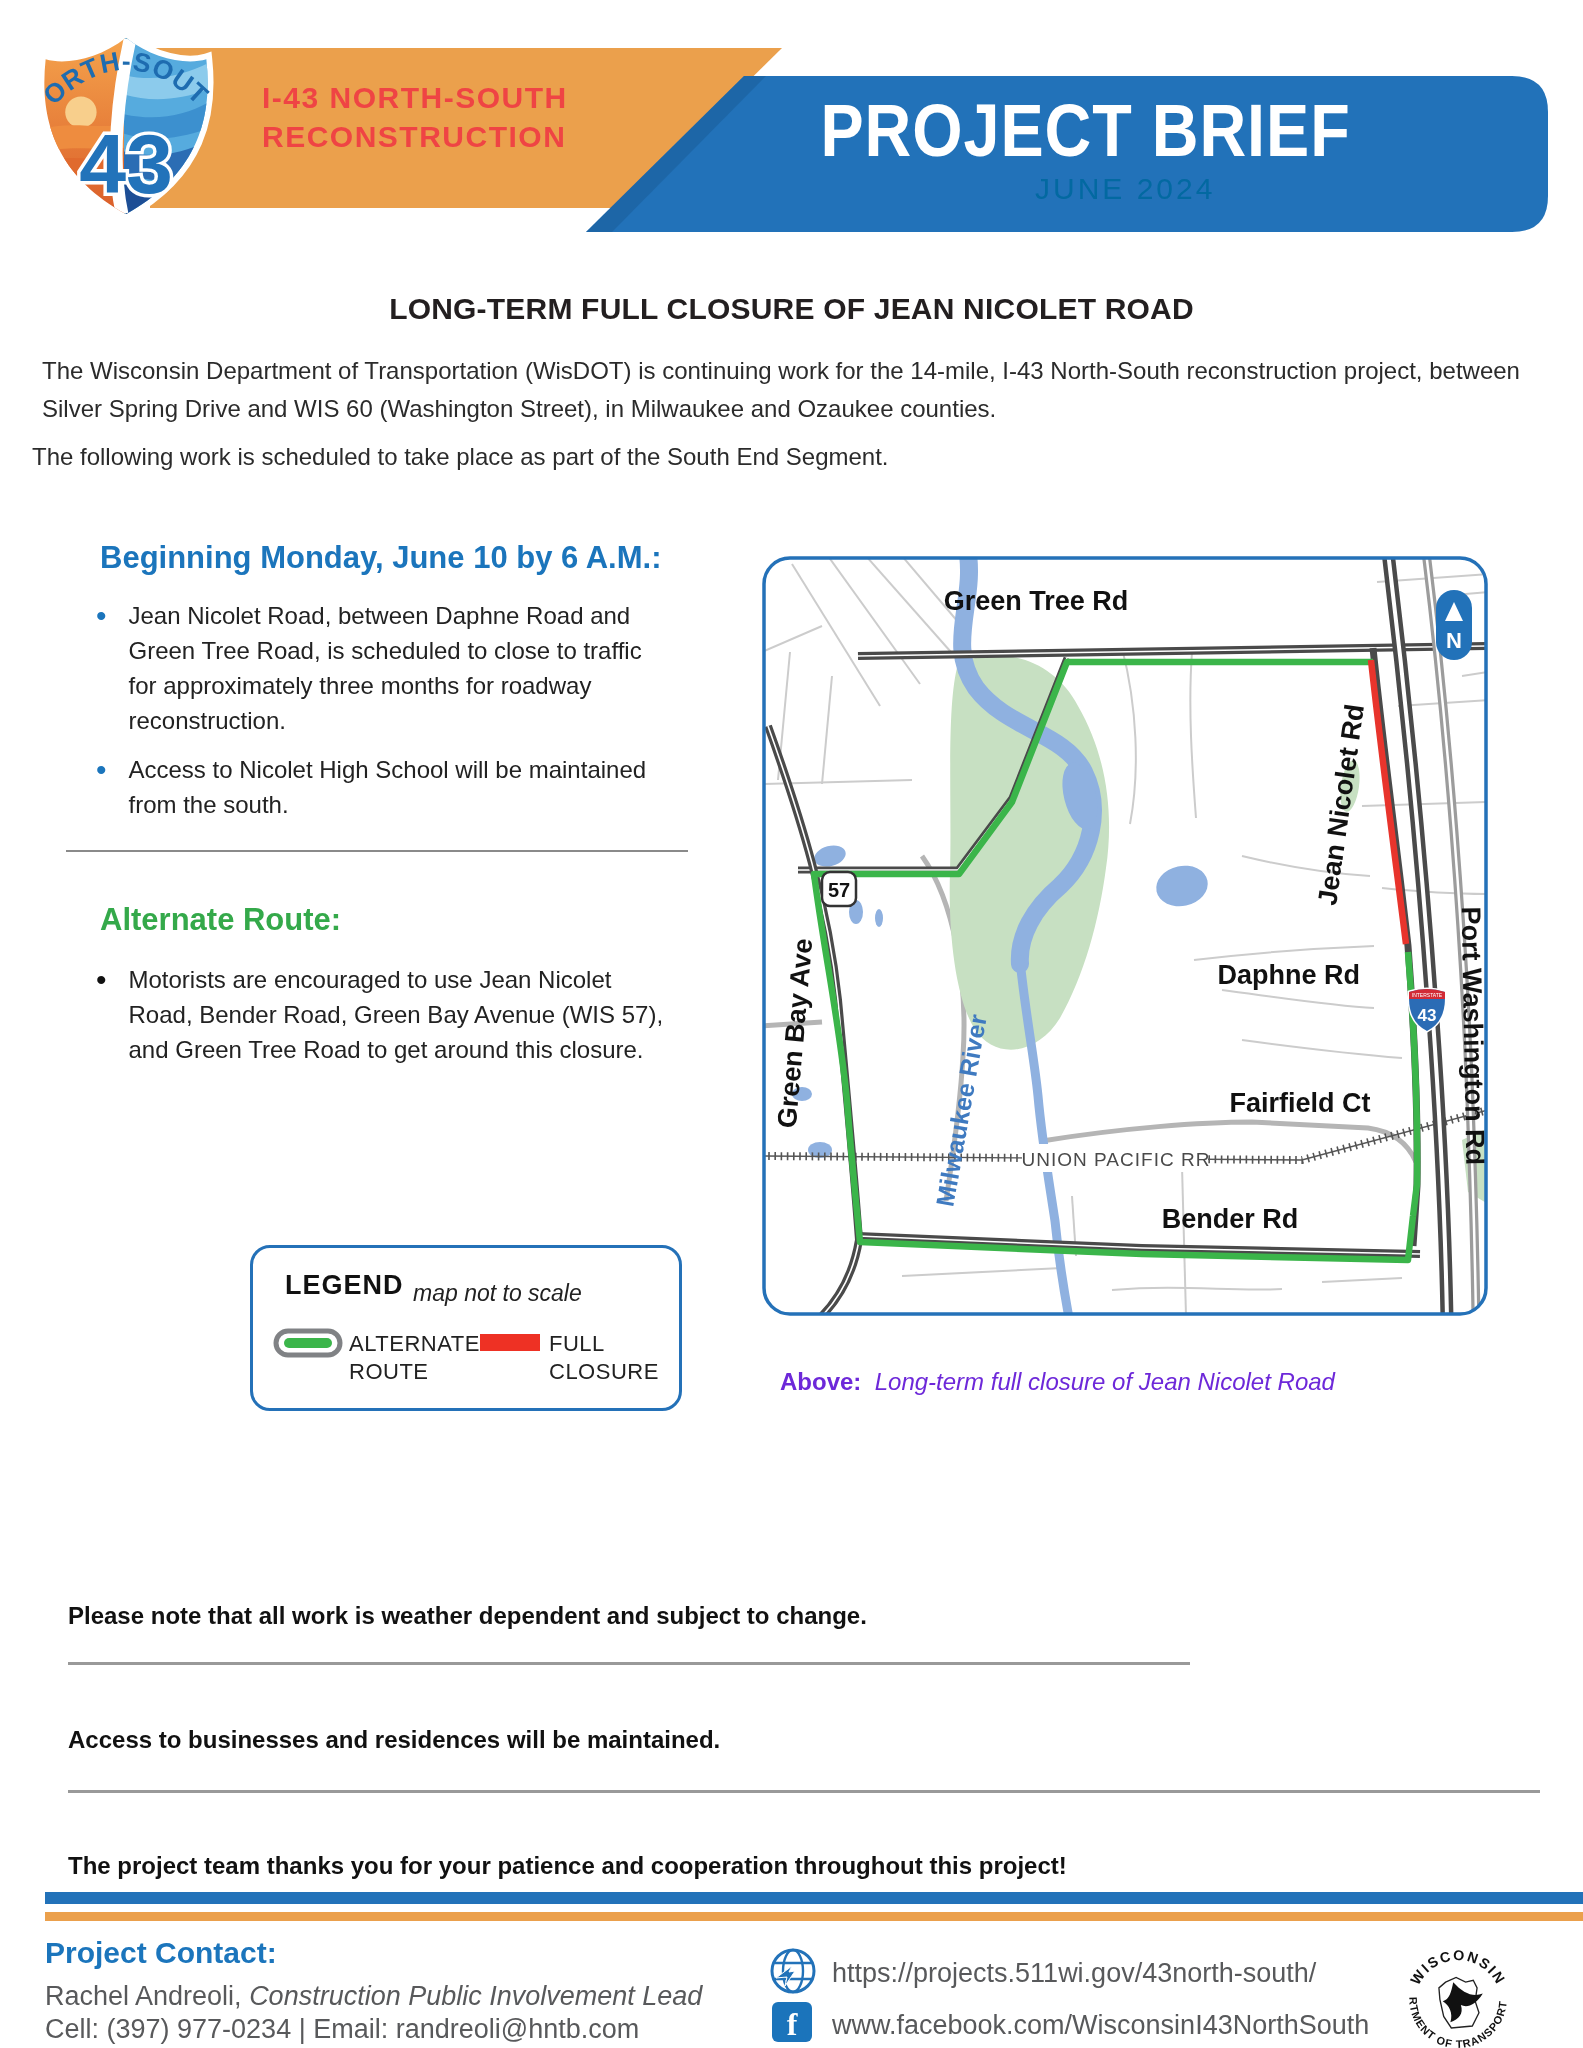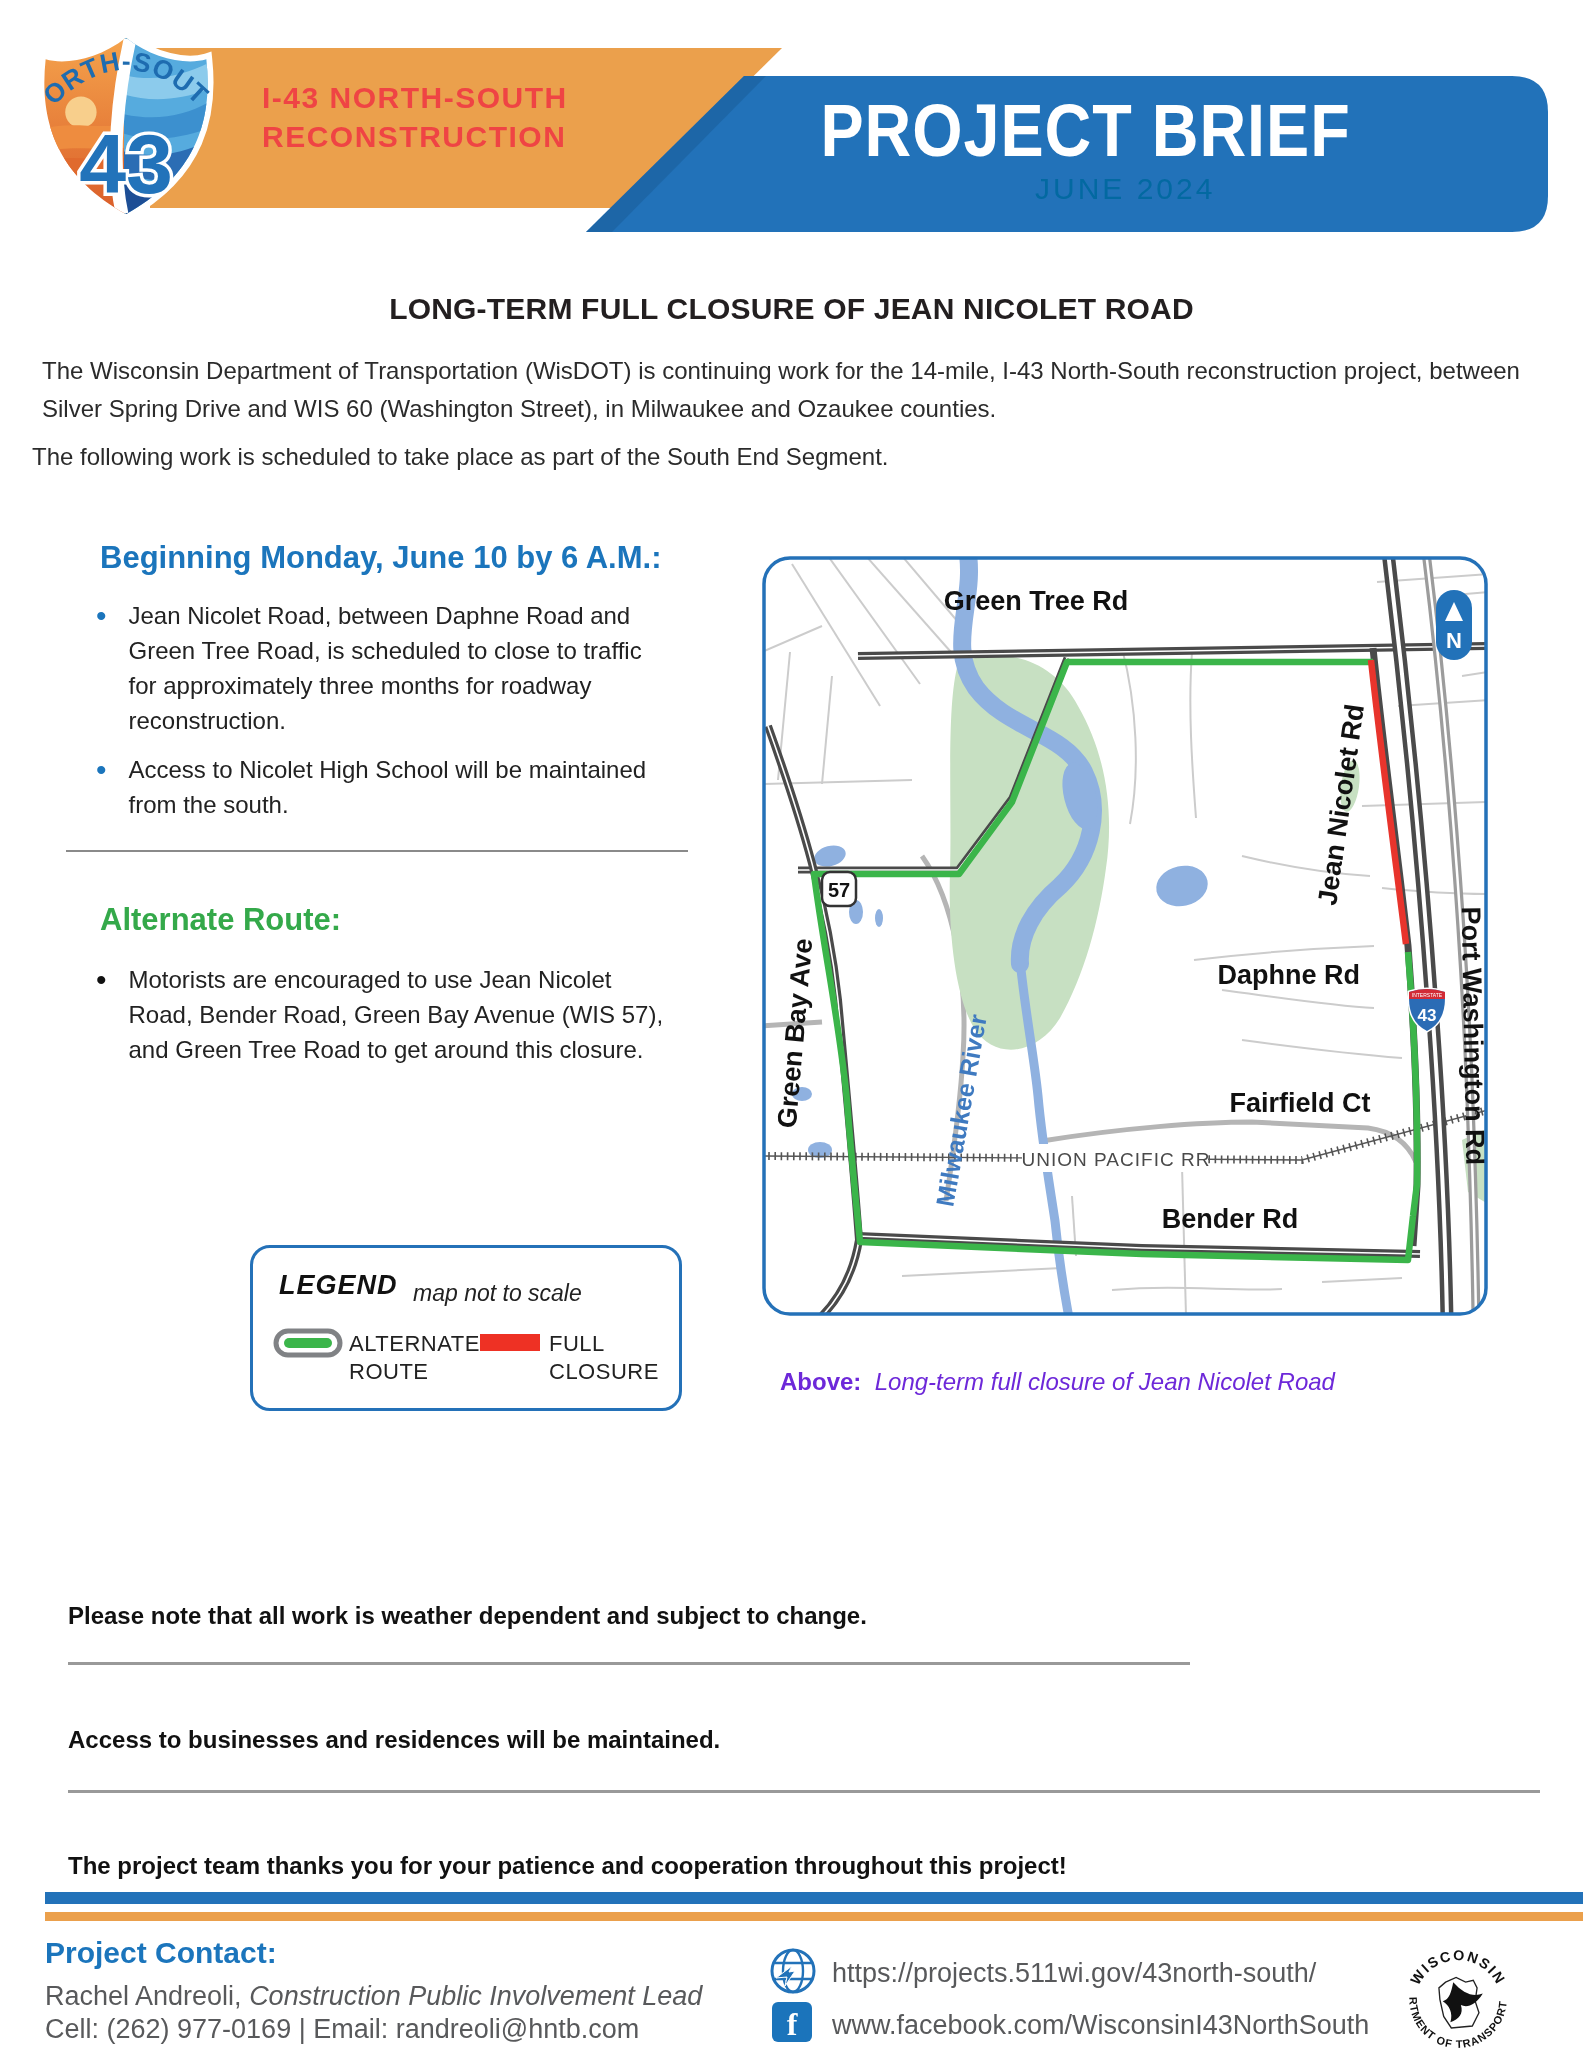--- a/index.html
+++ b/index.html
@@ -106,21 +106,21 @@
 
   <div class="abs divider" style="left:66px;top:850px;width:622px;"></div>
 
   <div class="abs sec-head green" style="left:64px;top:902px;text-align:center;">Alternate Route:</div>
   <div class="abs bullet-row" style="left:96px;top:962px;">
     <span class="dot" style="color:#111;">•</span>
     <div class="btext">Motorists are encouraged to use Jean Nicolet Road, Bender Road, Green Bay Avenue (WIS 57), and Green Tree Road to get around this closure.</div>
   </div>
 
   <div class="abs legend-box" style="left:250px;top:1245px;width:426px;height:160px;">
-    <span class="abs legend-title" style="left:26px;top:22px;font-style:italic;">LEGEND</span>
+    <span class="abs legend-title" style="left:32px;top:22px;">LEGEND</span>
     <span class="abs legend-note" style="left:160px;top:32px;">map not to scale</span>
     <svg class="abs" style="left:20px;top:80px;" width="70" height="30">
       <rect x="3" y="3" width="64" height="24" rx="12" fill="#fff" stroke="#808285" stroke-width="5"></rect>
       <rect x="11" y="10" width="48" height="10" rx="5" fill="#3bb54a"></rect>
     </svg>
     <div class="abs legend-label" style="left:96px;top:82px;">
       <div>ALTERNATE</div>
       <div>ROUTE</div>
     </div>
     <div class="abs" style="left:227px;top:86px;width:60px;height:17px;background:#ee3124;"></div>
@@ -266,21 +266,21 @@
   <div class="abs thin-div" style="left:68px;top:1790px;width:1472px;"></div>
   <div class="abs note" style="left:68px;top:1852px;">The project team thanks you for your patience and cooperation throughout this project!</div>
 
   <div class="abs bar-blue" style="left:45px;top:1892px;width:1538px;height:12px;"></div>
   <div class="abs bar-orange" style="left:45px;top:1912px;width:1538px;height:9px;"></div>
 
   <div class="abs contact-head" style="left:45px;top:1936px;">Project Contact:</div>
   <div class="abs contact-line" style="left:45px;top:1980px;">
     <span>Rachel Andreoli, </span><span class="it">Construction Public Involvement Lead</span>
   </div>
-  <div class="abs contact-line" style="left:45px;top:2013px;">Cell: (262) 977-0169  | Email: randreoli@hntb.com</div>
+  <div class="abs contact-line" style="left:45px;top:2013px;">Cell: (397) 977-0234  | Email: randreoli@hntb.com</div>
 
   <svg class="abs" style="left:768px;top:1946px;" width="50" height="50" viewBox="0 0 50 50">
     <circle cx="25" cy="25" r="21" fill="none" stroke="#2272b9" stroke-width="3"></circle>
     <ellipse cx="25" cy="25" rx="10" ry="21" fill="none" stroke="#2272b9" stroke-width="2.4"></ellipse>
     <path d="M5,17 L45,17 M5,33 L45,33" stroke="#2272b9" stroke-width="2.4" fill="none"></path>
     <path d="M8,32 L24,20 L21,26 L27,25 L17,40 L19,31 Z" fill="#2272b9" stroke="#fff" stroke-width="1"></path>
   </svg>
   <div class="abs link-text" style="left:832px;top:1958px;">https://projects.511wi.gov/43north-south/</div>
 
   <div class="abs fb-badge" style="left:772px;top:2002px;">

